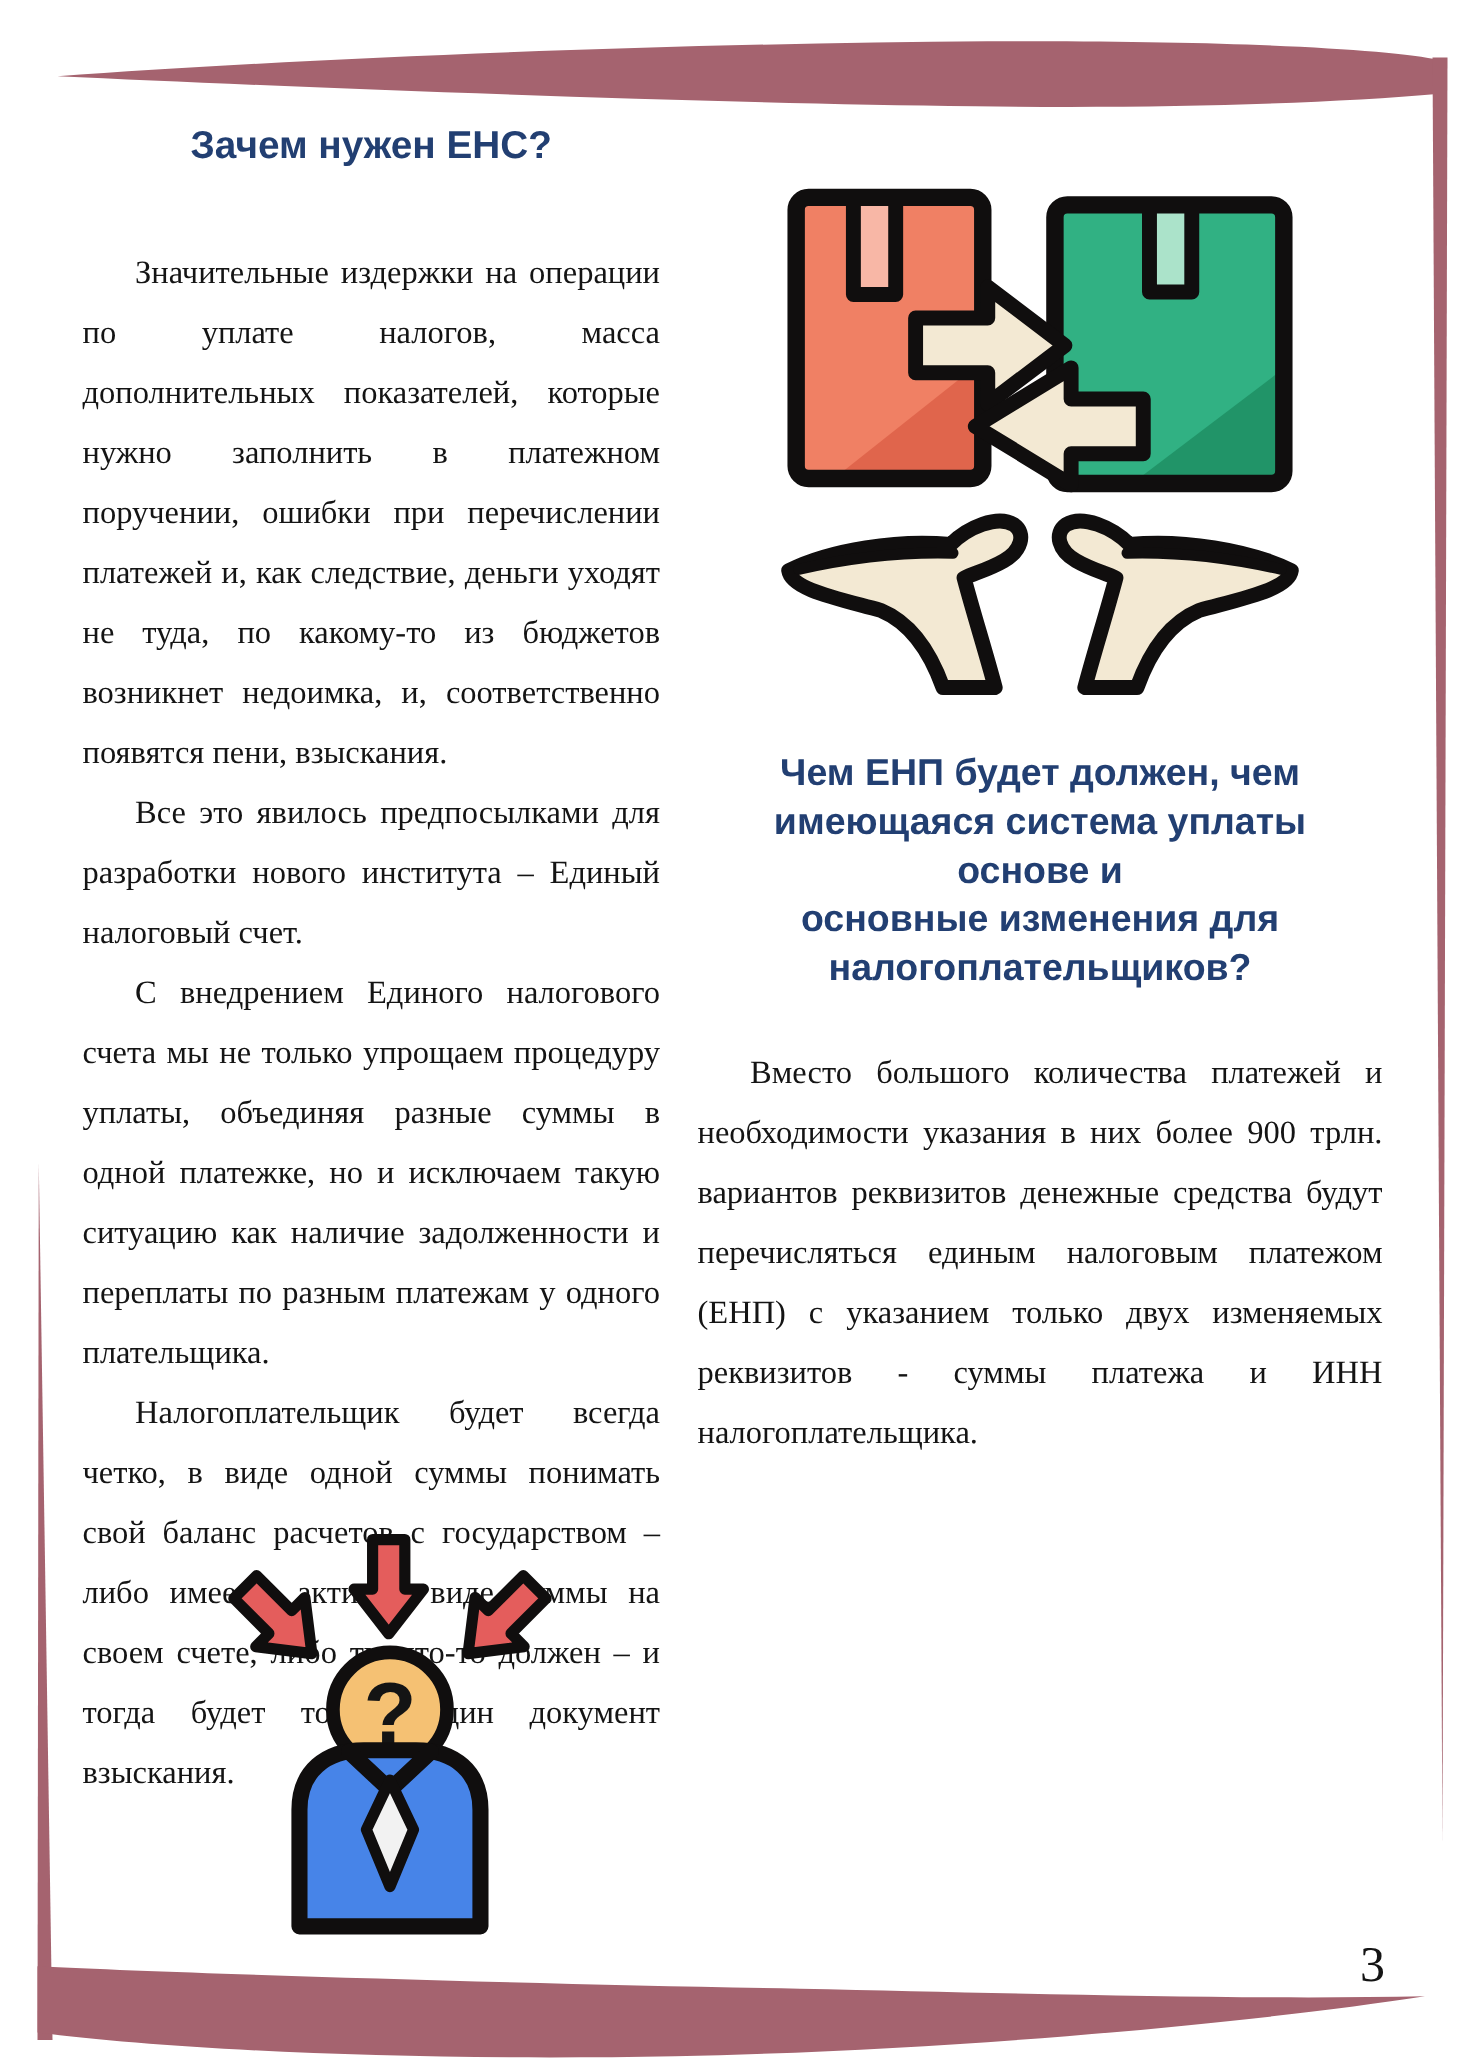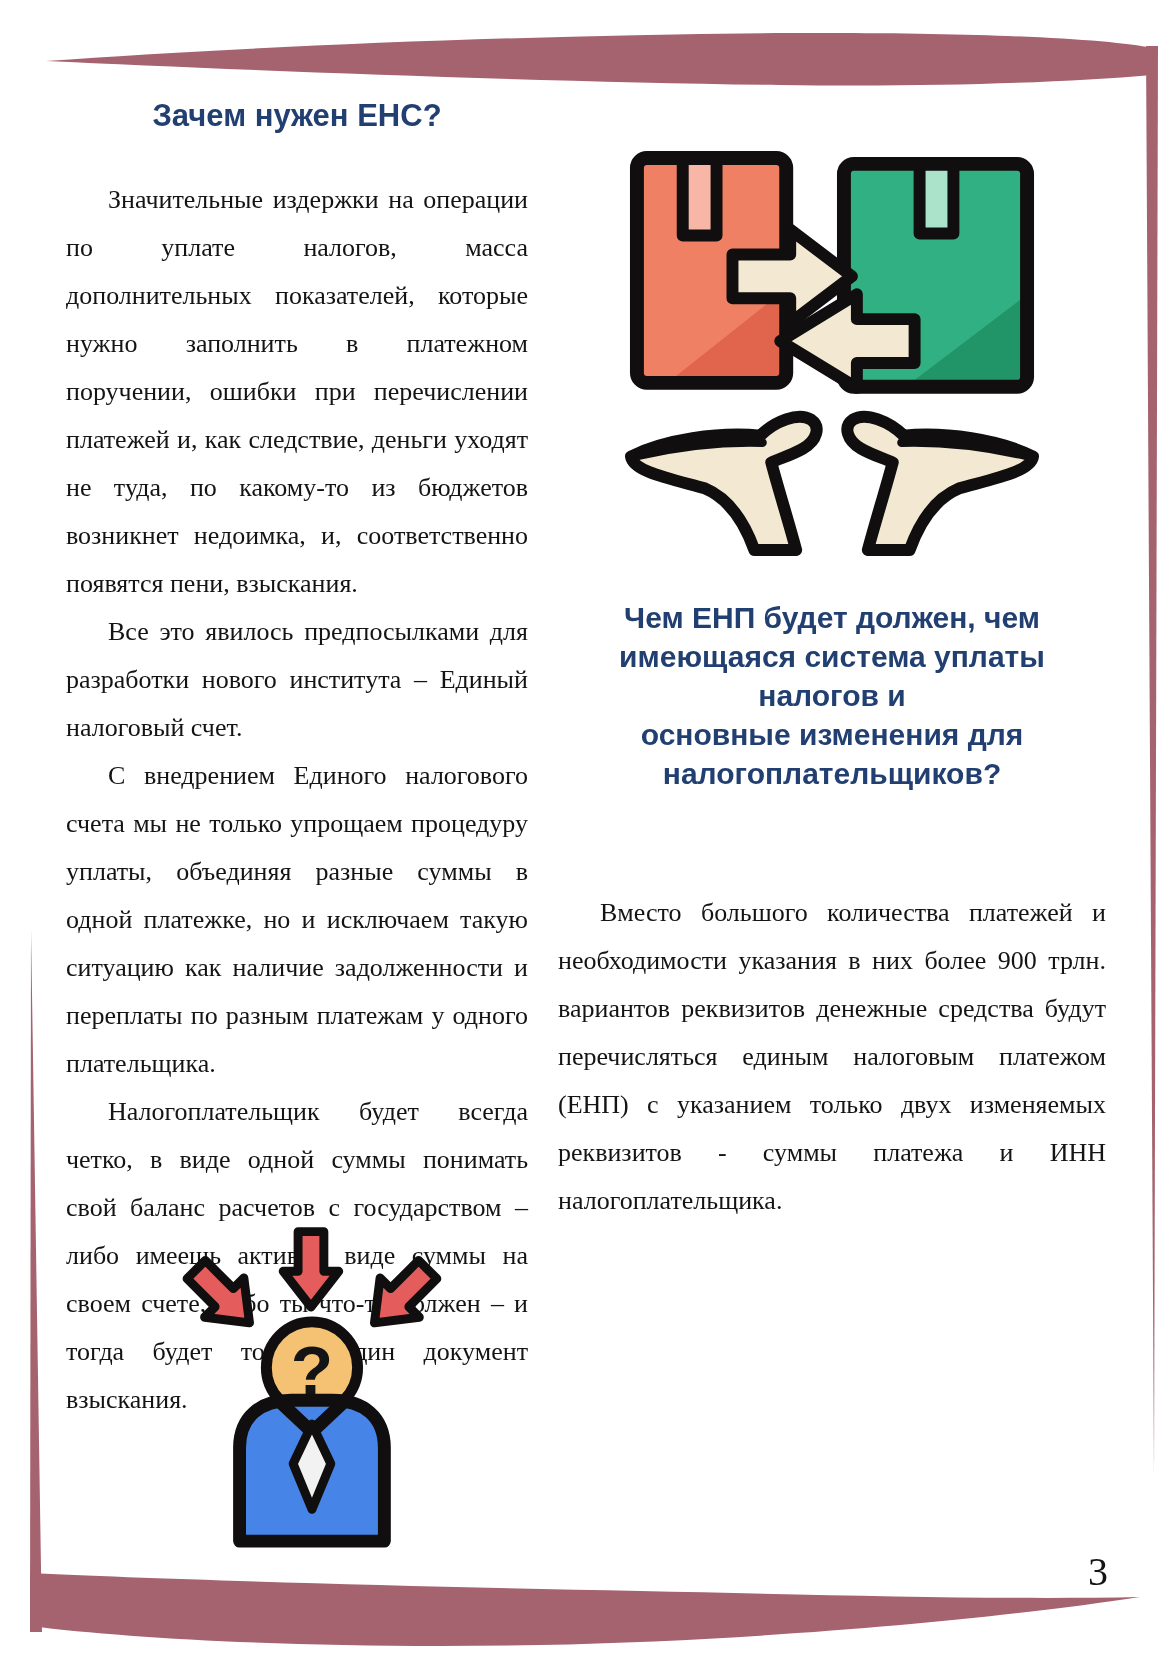--- a/index.html
+++ b/index.html
@@ -14,24 +14,24 @@
   .f-cream{fill:var(--cream);}
   .f-red{fill:var(--arrow-red);}
   .f-head{fill:var(--head-orange);}
   .f-shirt{fill:var(--shirt-blue);}
   .f-tie{fill:var(--tie-white);}
   .st{stroke:var(--outline);stroke-linejoin:round;stroke-linecap:round;}
   .nf{fill:none;}
 
   .col-left{position:absolute;left:66px;top:96px;width:462px;}
   .col-right{position:absolute;left:558px;top:142px;width:548px;}
-  h1.sec{font-size:31px;line-height:40px;font-weight:bold;color:var(--navy);text-align:center;margin:0 0 40px 0;}
+  h1.sec{font-size:31px;line-height:40px;font-weight:bold;color:var(--navy);text-align:center;margin:0 0 58px 0;}
   .h2-lines{margin-top:34px;text-align:center;font-size:30px;line-height:39px;font-weight:bold;color:var(--navy);}
   .body-text p{margin:0;font-size:26px;line-height:48px;text-align:justify;text-indent:42px;font-family:Liberation Serif, serif;}
-  .col-right .body-text{margin-top:96px;}
+  .col-right .body-text{margin-top:40px;}
   .col-right .body-text p.no-indent{text-indent:0;}
   .exchange-wrap{text-align:center;}
   .person{position:absolute;left:163px;top:1188px;}
   .page-number{
     position:absolute;left:1068px;top:1548px;width:60px;text-align:center;
     font-family:"Liberation Serif","DejaVu Serif",serif;font-size:40px;color:#141414;
   }
 </style>
 </head>
 <body>
@@ -83,21 +83,21 @@
             <path class="nf st" stroke-width="9" d="M16,315 C60,305 104,301 140,302"></path>
           </g>
           <use href="#hand-left" transform="translate(420,0) scale(-1,1)"></use>
         </g>
       </svg>
     </div>
 
     <div class="h2-lines">
       <div>Чем ЕНП будет должен, чем</div>
       <div>имеющаяся система уплаты</div>
-      <div>налогов и</div>
+      <div>основе и</div>
       <div>основные изменения для</div>
       <div>налогоплательщиков?</div>
     </div>
 
     <div class="body-text">
       <p>Вместо большого количества платежей и необходимости указания в них более 900 трлн. вариантов реквизитов денежные средства будут перечисляться единым налоговым платежом (ЕНП) с указанием только двух изменяемых реквизитов - суммы платежа и ИНН налогоплательщика.</p>
     </div>
   </div>
 
   <svg class="person" width="290" height="362" viewBox="0 0 290 365" aria-hidden="true">

